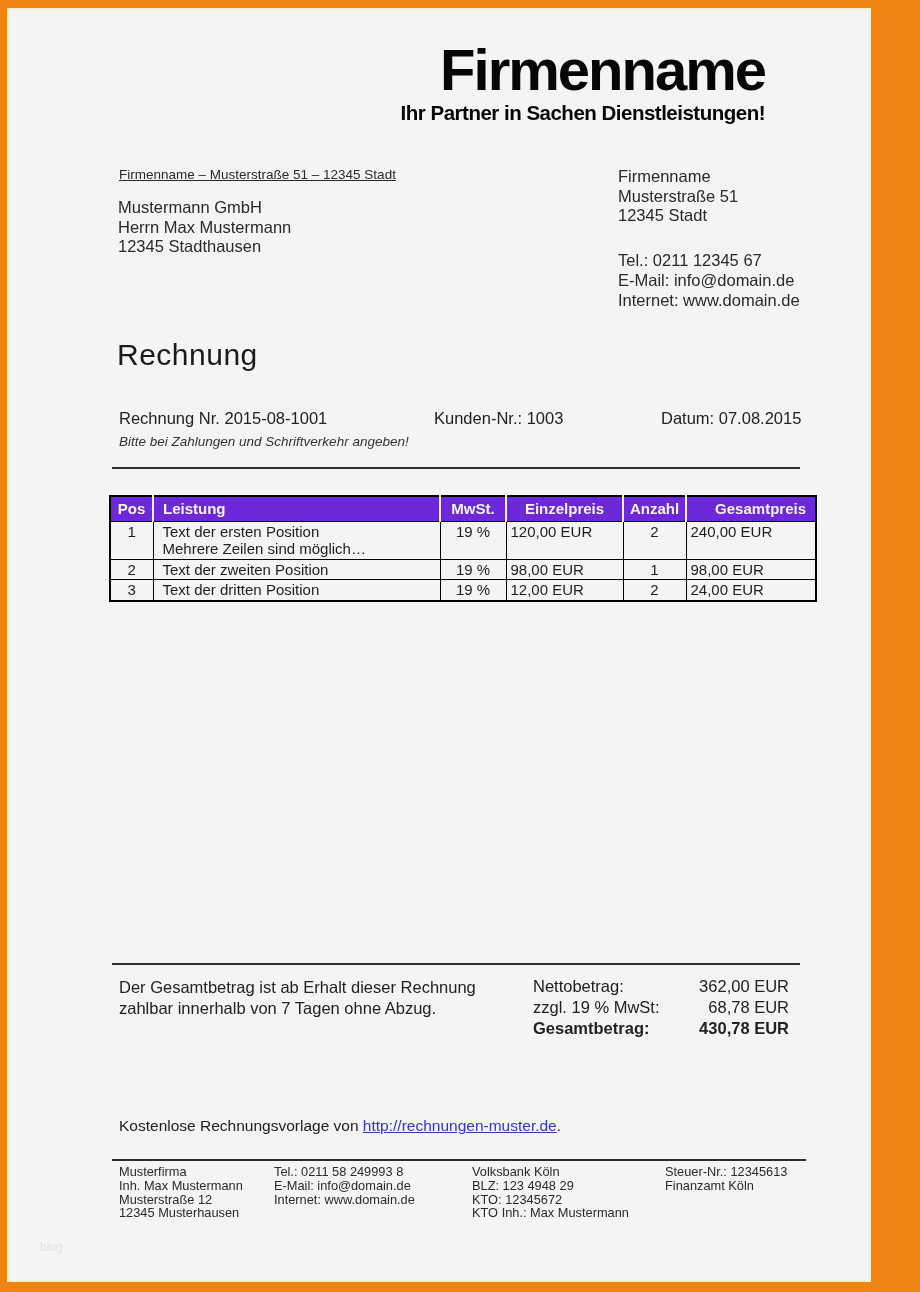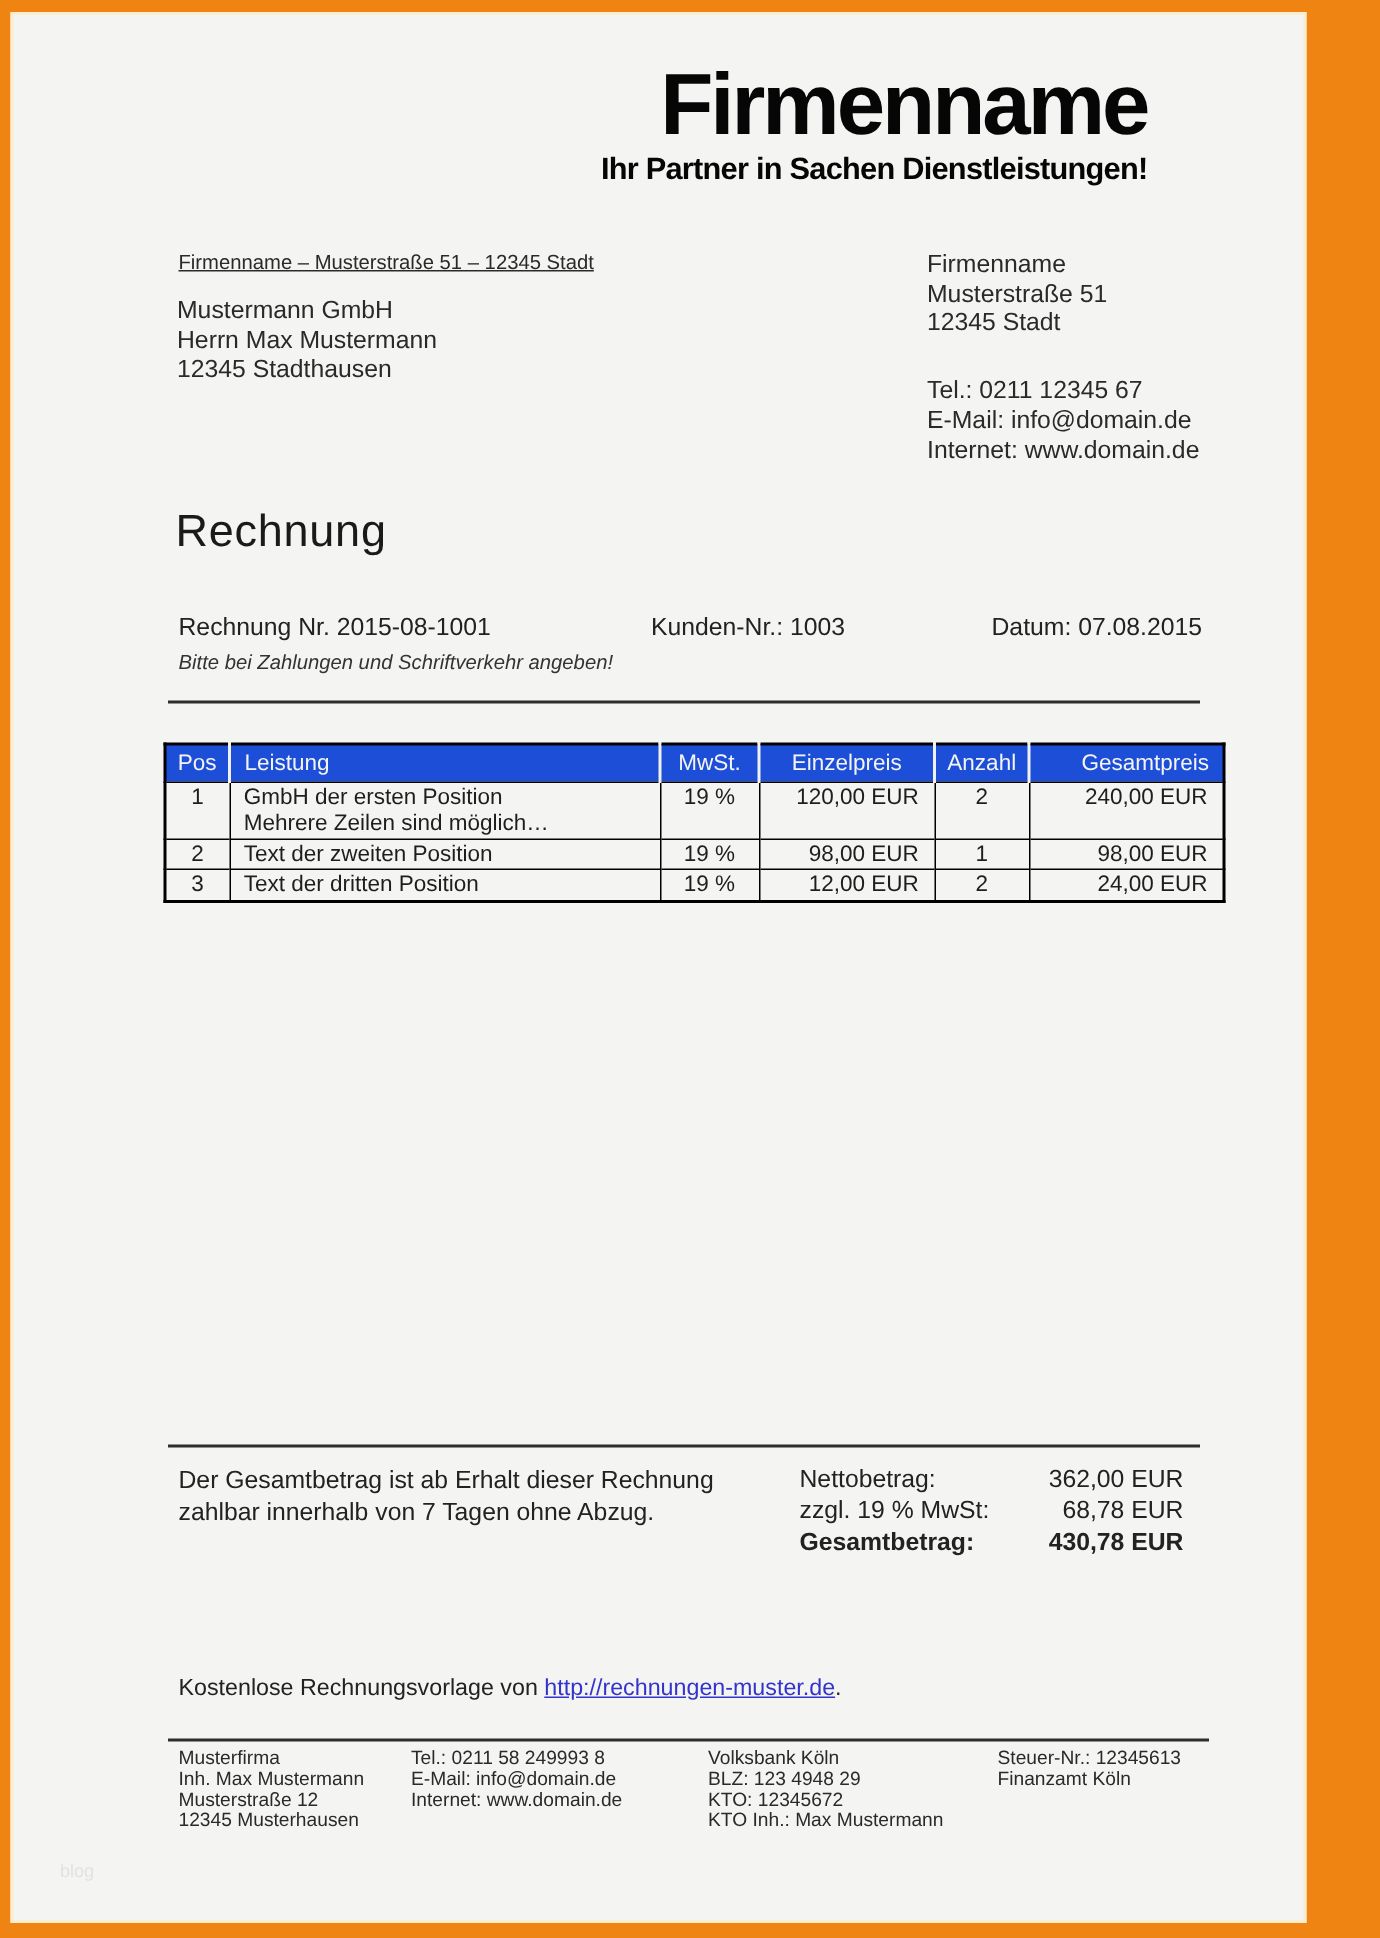--- a/index.html
+++ b/index.html
@@ -35,35 +35,35 @@
 
   .rule { background: #2d2d2d; height: 2px; }
   .rule1 { left: 103px; top: 457px; width: 688px; }
   .rule2 { left: 103px; top: 953px; width: 688px; }
   .rule3 { left: 103px; top: 1149px; width: 694px; height: 1.5px; }
 
   
   .items-table { left: 100px; top: 485px; border-collapse: collapse; table-layout: fixed; }
   .items-table th, .items-table td { font-size: 15px; line-height: 17.5px; padding: 1px 4px; vertical-align: top; }
   .items-table thead th {
-    background: #1d4ed8; color: #f4f4f2; font-weight: 400; text-align: left;
+    background: #6d28d9; color: #f4f4f2; font-weight: 700; text-align: left;
     border-left: 2px solid #f0f0ee; padding-top: 3px; padding-bottom: 3px;
   }
   .items-table thead th:first-child { border-left: none; text-align: center; }
   .items-table { border: 2px solid #000; }
   .items-table tbody td { border: 1.5px solid #000; border-bottom: none; }
   .items-table thead tr { border-bottom: 1.5px solid #000; }
   .col-pos   { width: 43px; }
   .col-leist { width: 287px; }
   .col-mwst  { width: 66px; }
   .col-einz  { width: 117px; }
   .col-anz   { width: 63px; }
   .col-ges   { width: 130px; }
   .ta-c { text-align: center !important; }
-  .ta-r { text-align: right; }
+  .ta-r { text-align: left; }
   .items-table td.cell-leist { padding-left: 9px; }
   .items-table th.h-leist { padding-left: 9px; }
   .items-table td.cell-einz, .items-table td.cell-ges { padding-right: 10px; }
   .items-table th.h-ges { text-align: right; padding-right: 9px; }
   .items-table th.h-einz, .items-table th.h-mwst, .items-table th.h-anz { text-align: center; }
 
   
   .pay-terms { left: 110px; top: 967px; font-size: 16.5px; line-height: 20.5px; color: #222; }
   .totals { left: 524px; top: 966px; width: 256px; font-size: 16.5px; line-height: 20.8px; color: #222; }
   .totals-row { display: flex; justify-content: space-between; gap: 20px; }
@@ -140,21 +140,21 @@
           <th class="h-mwst">MwSt.</th>
           <th class="h-einz">Einzelpreis</th>
           <th class="h-anz">Anzahl</th>
           <th class="h-ges">Gesamtpreis</th>
         </tr>
       </thead>
       <tbody>
         <tr>
           <td class="ta-c">1</td>
           <td class="cell-leist">
-            <div>GmbH der ersten Position</div>
+            <div>Text der ersten Position</div>
             <div>Mehrere Zeilen sind möglich…</div>
           </td>
           <td class="ta-c">19 %</td>
           <td class="ta-r cell-einz">120,00 EUR</td>
           <td class="ta-c">2</td>
           <td class="ta-r cell-ges">240,00 EUR</td>
         </tr>
         <tr>
           <td class="ta-c">2</td>
           <td class="cell-leist">Text der zweiten Position</td>

